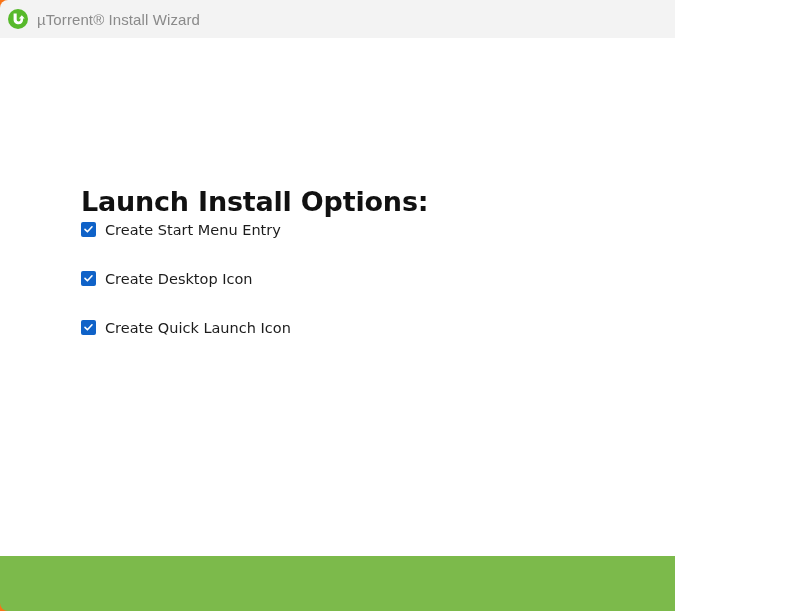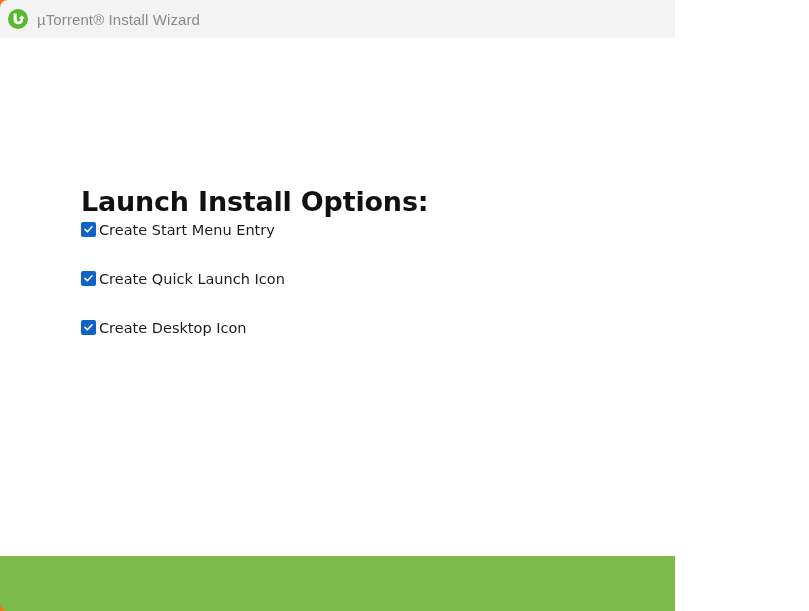--- a/index.html
+++ b/index.html
@@ -108,21 +108,21 @@
     height: 15px;
     border-radius: 2px;
     background: #0f62c8;
     flex: 0 0 auto;
     display: flex;
     align-items: center;
     justify-content: center;
   }
   .checkbox svg { display: block; }
   .option-label {
-    margin-left: 3px;
+    margin-left: 9px;
     font-size: 14.5px;
     color: #1c1c1c;
     white-space: nowrap;
     font-family: "DejaVu Sans", sans-serif;
   }
 
   
   #footer {
     position: absolute;
     left: 0;
@@ -199,30 +199,30 @@
         </span>
         <span class="option-label">Create Start Menu Entry</span>
       </div>
 
       <div class="option-row">
         <span class="checkbox">
           <svg width="11" height="11" viewBox="0 0 11 11">
             <path d="M2 5.4 L4.4 7.8 L9 2.8" stroke="#ffffff" stroke-width="1.6" fill="none" stroke-linecap="round" stroke-linejoin="round"></path>
           </svg>
         </span>
-        <span class="option-label">Create Quick Launch Icon</span>
+        <span class="option-label">Create Desktop Icon</span>
       </div>
 
       <div class="option-row">
         <span class="checkbox">
           <svg width="11" height="11" viewBox="0 0 11 11">
             <path d="M2 5.4 L4.4 7.8 L9 2.8" stroke="#ffffff" stroke-width="1.6" fill="none" stroke-linecap="round" stroke-linejoin="round"></path>
           </svg>
         </span>
-        <span class="option-label">Create Desktop Icon</span>
+        <span class="option-label">Create Quick Launch Icon</span>
       </div>
 
     </div>
   </div>
 
   <div id="footer"></div>
 
   <div id="next-highlight">
     <span id="next-label">Next</span>
   </div>

